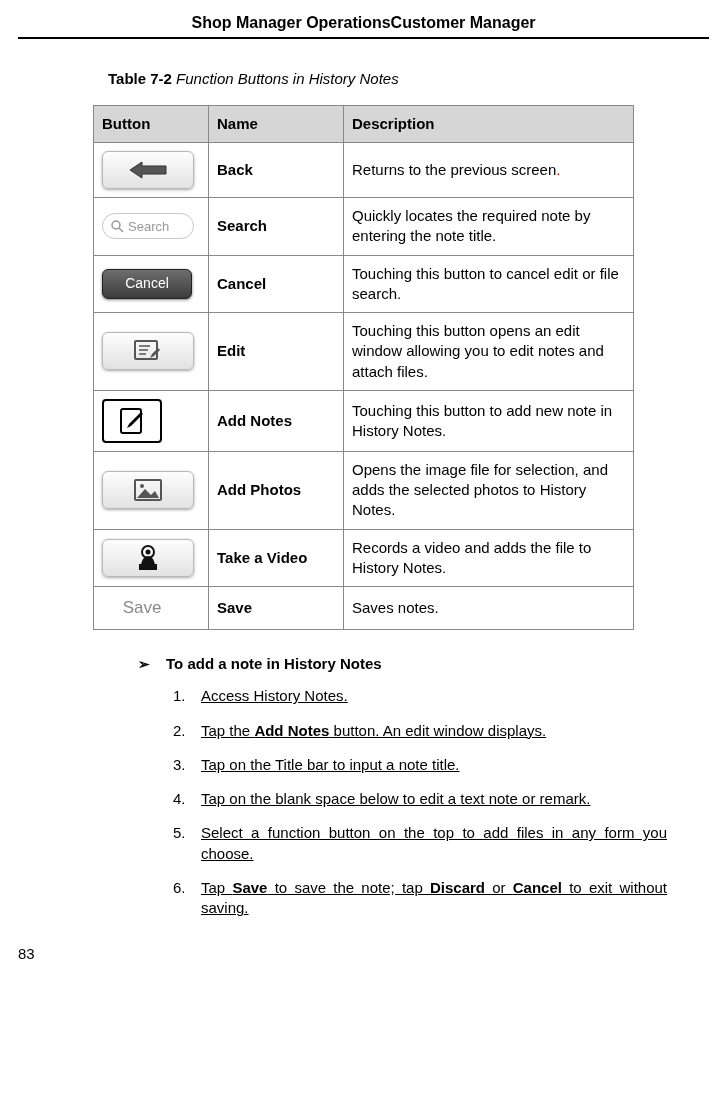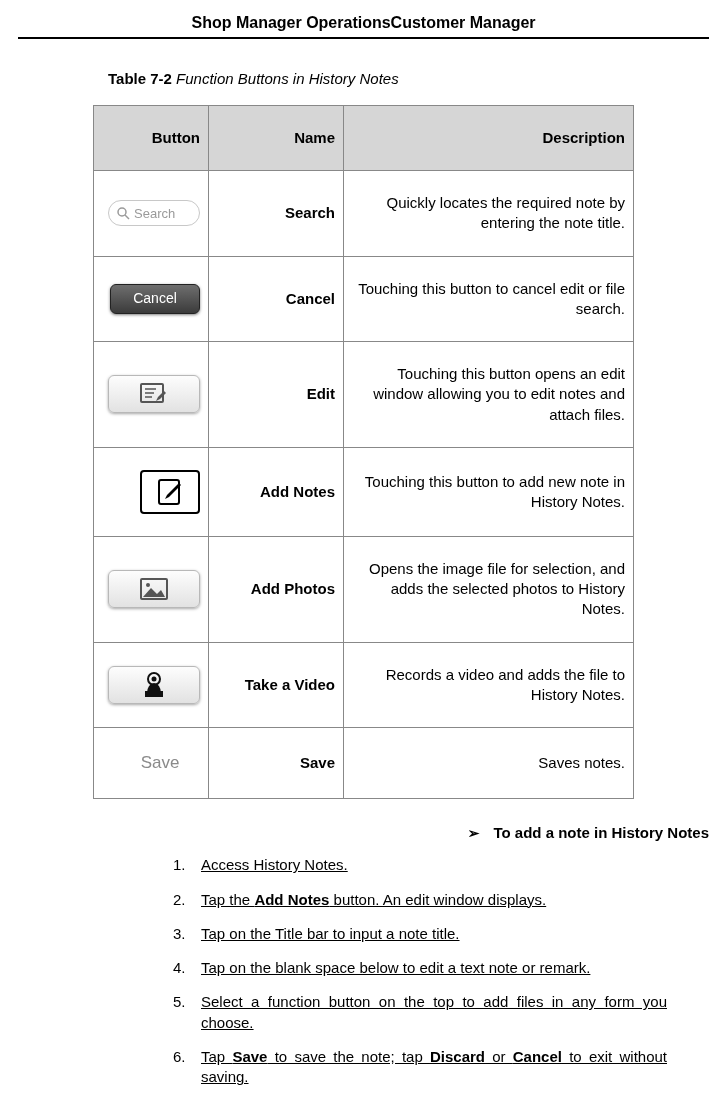--- a/index.html
+++ b/index.html
@@ -31,22 +31,22 @@
   .table-caption .num { font-weight: bold; }
   .table-caption .title { font-style: italic; }
   table.func {
     border-collapse: collapse;
     margin: 0 auto 24px auto;
     width: 540px;
     table-layout: fixed;
   }
   table.func th, table.func td {
     border: 1px solid #888;
-    padding: 22px 8px;
-    text-align: right;
+    padding: 8px 8px;
+    text-align: left;
     vertical-align: middle;
     font-size: 15px;
   }
   table.func th {
     background: #d6d6d6;
     font-weight: bold;
   }
   table.func col.c1 { width: 115px; }
   table.func col.c2 { width: 135px; }
   table.func col.c3 { width: 290px; }
@@ -94,21 +94,21 @@
     width: 60px; height: 44px;
     background: #fff;
     border: 2px solid #000;
     border-radius: 4px;
   }
   .btn-save {
     width: 80px; height: 26px;
     color: #8a8a8a;
     font-size: 17px;
   }
-  .proc { margin-left: 120px; font-weight: bold; font-size: 15px; margin-bottom: 12px; text-align: right; }
+  .proc { margin-left: 120px; font-weight: bold; font-size: 15px; margin-bottom: 12px; }
   .proc .arrow { margin-right: 14px; font-size: 14px; display:inline-block; width:14px;}
   ol.steps {
     margin: 0 42px 0 155px;
     padding: 0;
     list-style: none;
     counter-reset: step;
     text-decoration: underline;
   }
   ol.steps li {
     counter-increment: step;
@@ -146,20 +146,31 @@
       <col class="c2">
       <col class="c3">
     </colgroup>
   <tbody>
       <tr>
     <th>Button</th>
     <th>Name</th>
     <th>Description</th>
   </tr>
 
+  <tr>
+    <td class="icon-cell">
+      <span class="btn btn-gray-big">
+        <svg width="40" height="20" viewBox="0 0 40 20">
+              <path d="M2 10 L14 2 L14 6 L38 6 L38 14 L14 14 L14 18 Z" fill="#555" stroke="#333" stroke-width="1"></path>
+            </svg>
+      </span>
+    </td>
+    <td class="name-cell">Back</td>
+    <td><span>Returns to the previous screen</span><span class="red-dot">.</span></td>
+  </tr>
 
 
   <tr>
     <td class="icon-cell">
       <span class="btn btn-search">
         <svg width="13" height="13" viewBox="0 0 13 13" style="margin-right:4px">
               <circle cx="5" cy="5" r="4" fill="none" stroke="#9a9a9a" stroke-width="1.5"></circle>
               <line x1="8" y1="8" x2="12" y2="12" stroke="#9a9a9a" stroke-width="1.5"></line>
             </svg>
         <span>Search</span>

